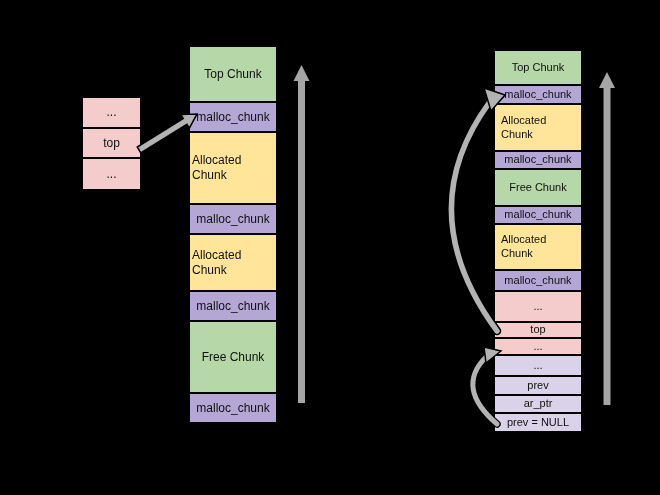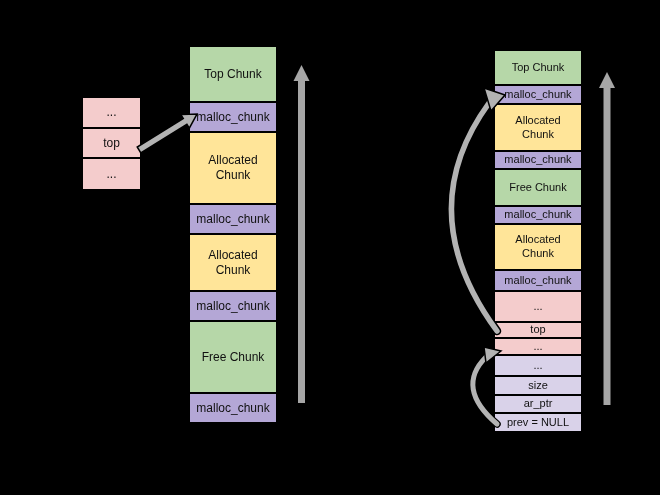--- a/index.html
+++ b/index.html
@@ -17,21 +17,21 @@
     position:relative;
     width:660px;height:495px;
     background:var(--bg);
     overflow:hidden;
   }
   .col{position:absolute;}
   .row{
     box-sizing:border-box;
     border:1px solid var(--border);
     display:flex;align-items:center;justify-content:center;
-    text-align:center;
+    text-align:left;
     line-height:1.25;
     color:var(--text);
   }
   .col-left .row{font-size:12px;padding:0 2px;}
   .col-mid .row{font-size:12px;padding:0 2px;}
   .col-right .row{font-size:11px;padding:0 6px;}
   #arrow-layer{position:absolute;left:0;top:0;}
   .arrow-outline{fill:var(--arrow);stroke:var(--border);stroke-width:1.5;}
   .curve-under{fill:none;stroke:var(--border);stroke-linecap:round;}
   .curve-over{fill:none;stroke:var(--arrow);stroke-linecap:round;}
@@ -112,21 +112,21 @@
       <div class="row" style="height: 16px; background: rgb(244, 204, 204);">
         <span>top</span>
       </div>
       <div class="row" style="height: 17px; background: rgb(244, 204, 204);">
         <span>...</span>
       </div>
       <div class="row" style="height: 21px; background: rgb(217, 210, 233);">
         <span>...</span>
       </div>
       <div class="row" style="height: 19px; background: rgb(217, 210, 233);">
-        <span>size</span>
+        <span>prev</span>
       </div>
       <div class="row" style="height: 18px; background: rgb(217, 210, 233);">
         <span>ar_ptr</span>
       </div>
       <div class="row" style="height: 19px; background: rgb(217, 210, 233);">
         <span>prev = NULL</span>
       </div>
     </div>
 
   <svg id="arrow-layer" width="660" height="495" viewBox="0 0 660 495">

